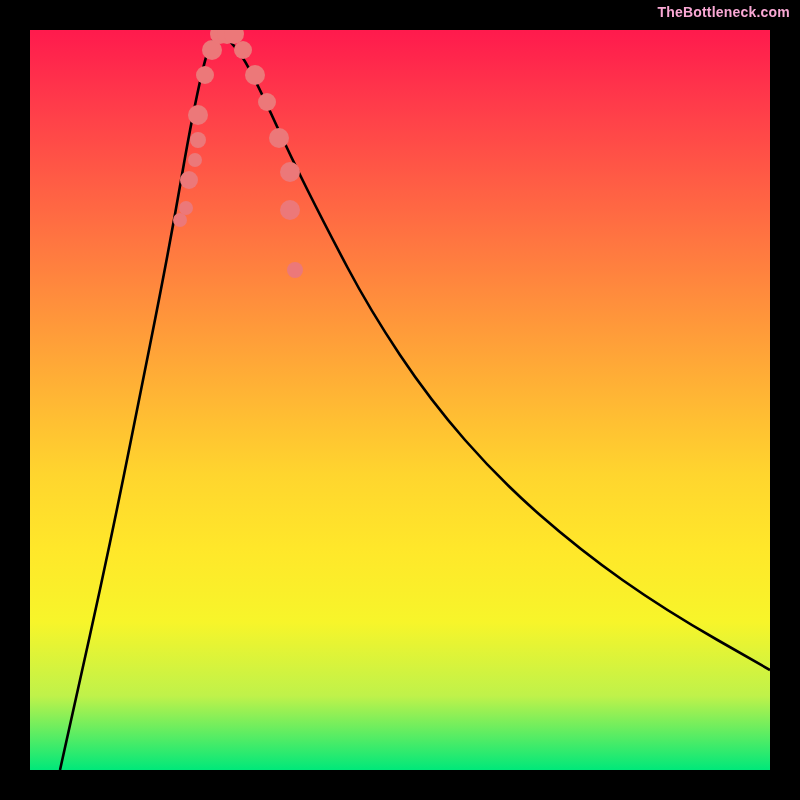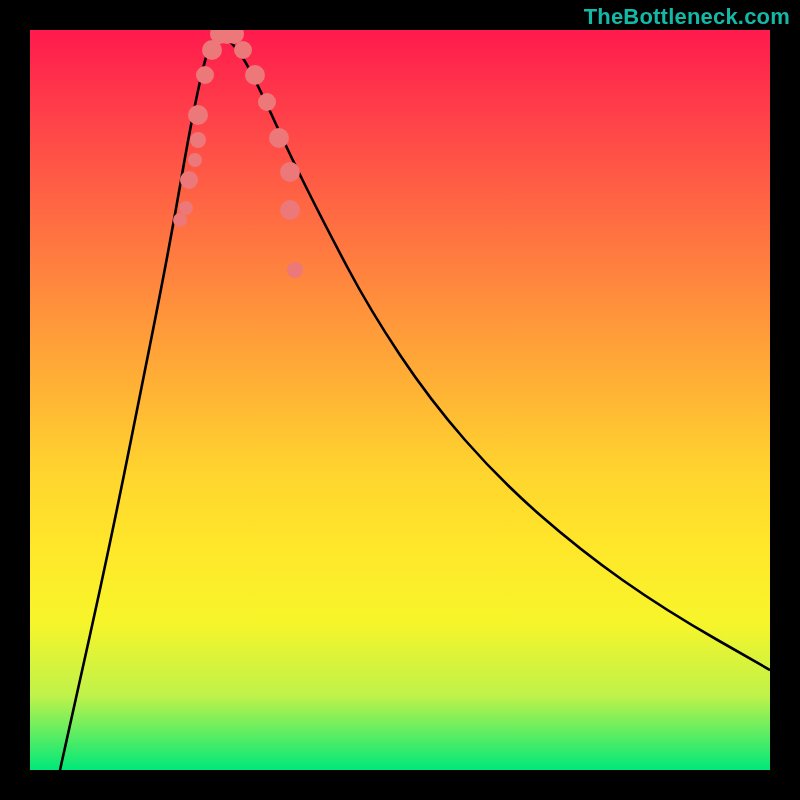--- a/index.html
+++ b/index.html
@@ -37,23 +37,23 @@
       #f7f52a 80%,
       #bff24a 90%,
       #00e87a 100%
     );
   }
   .watermark {
     position: absolute;
     top: 4px;
     right: 10px;
     font-family: Arial, Helvetica, sans-serif;
-    font-size: 22px;
+    font-size: 14px;
     font-weight: 600;
-    color: #14b8a6;
+    color: #f9a8d4;
     letter-spacing: 0.2px;
   }
   svg.curve {
     position: absolute;
     top: 0;
     left: 0;
     width: 740px;
     height: 740px;
   }
   .dot {

